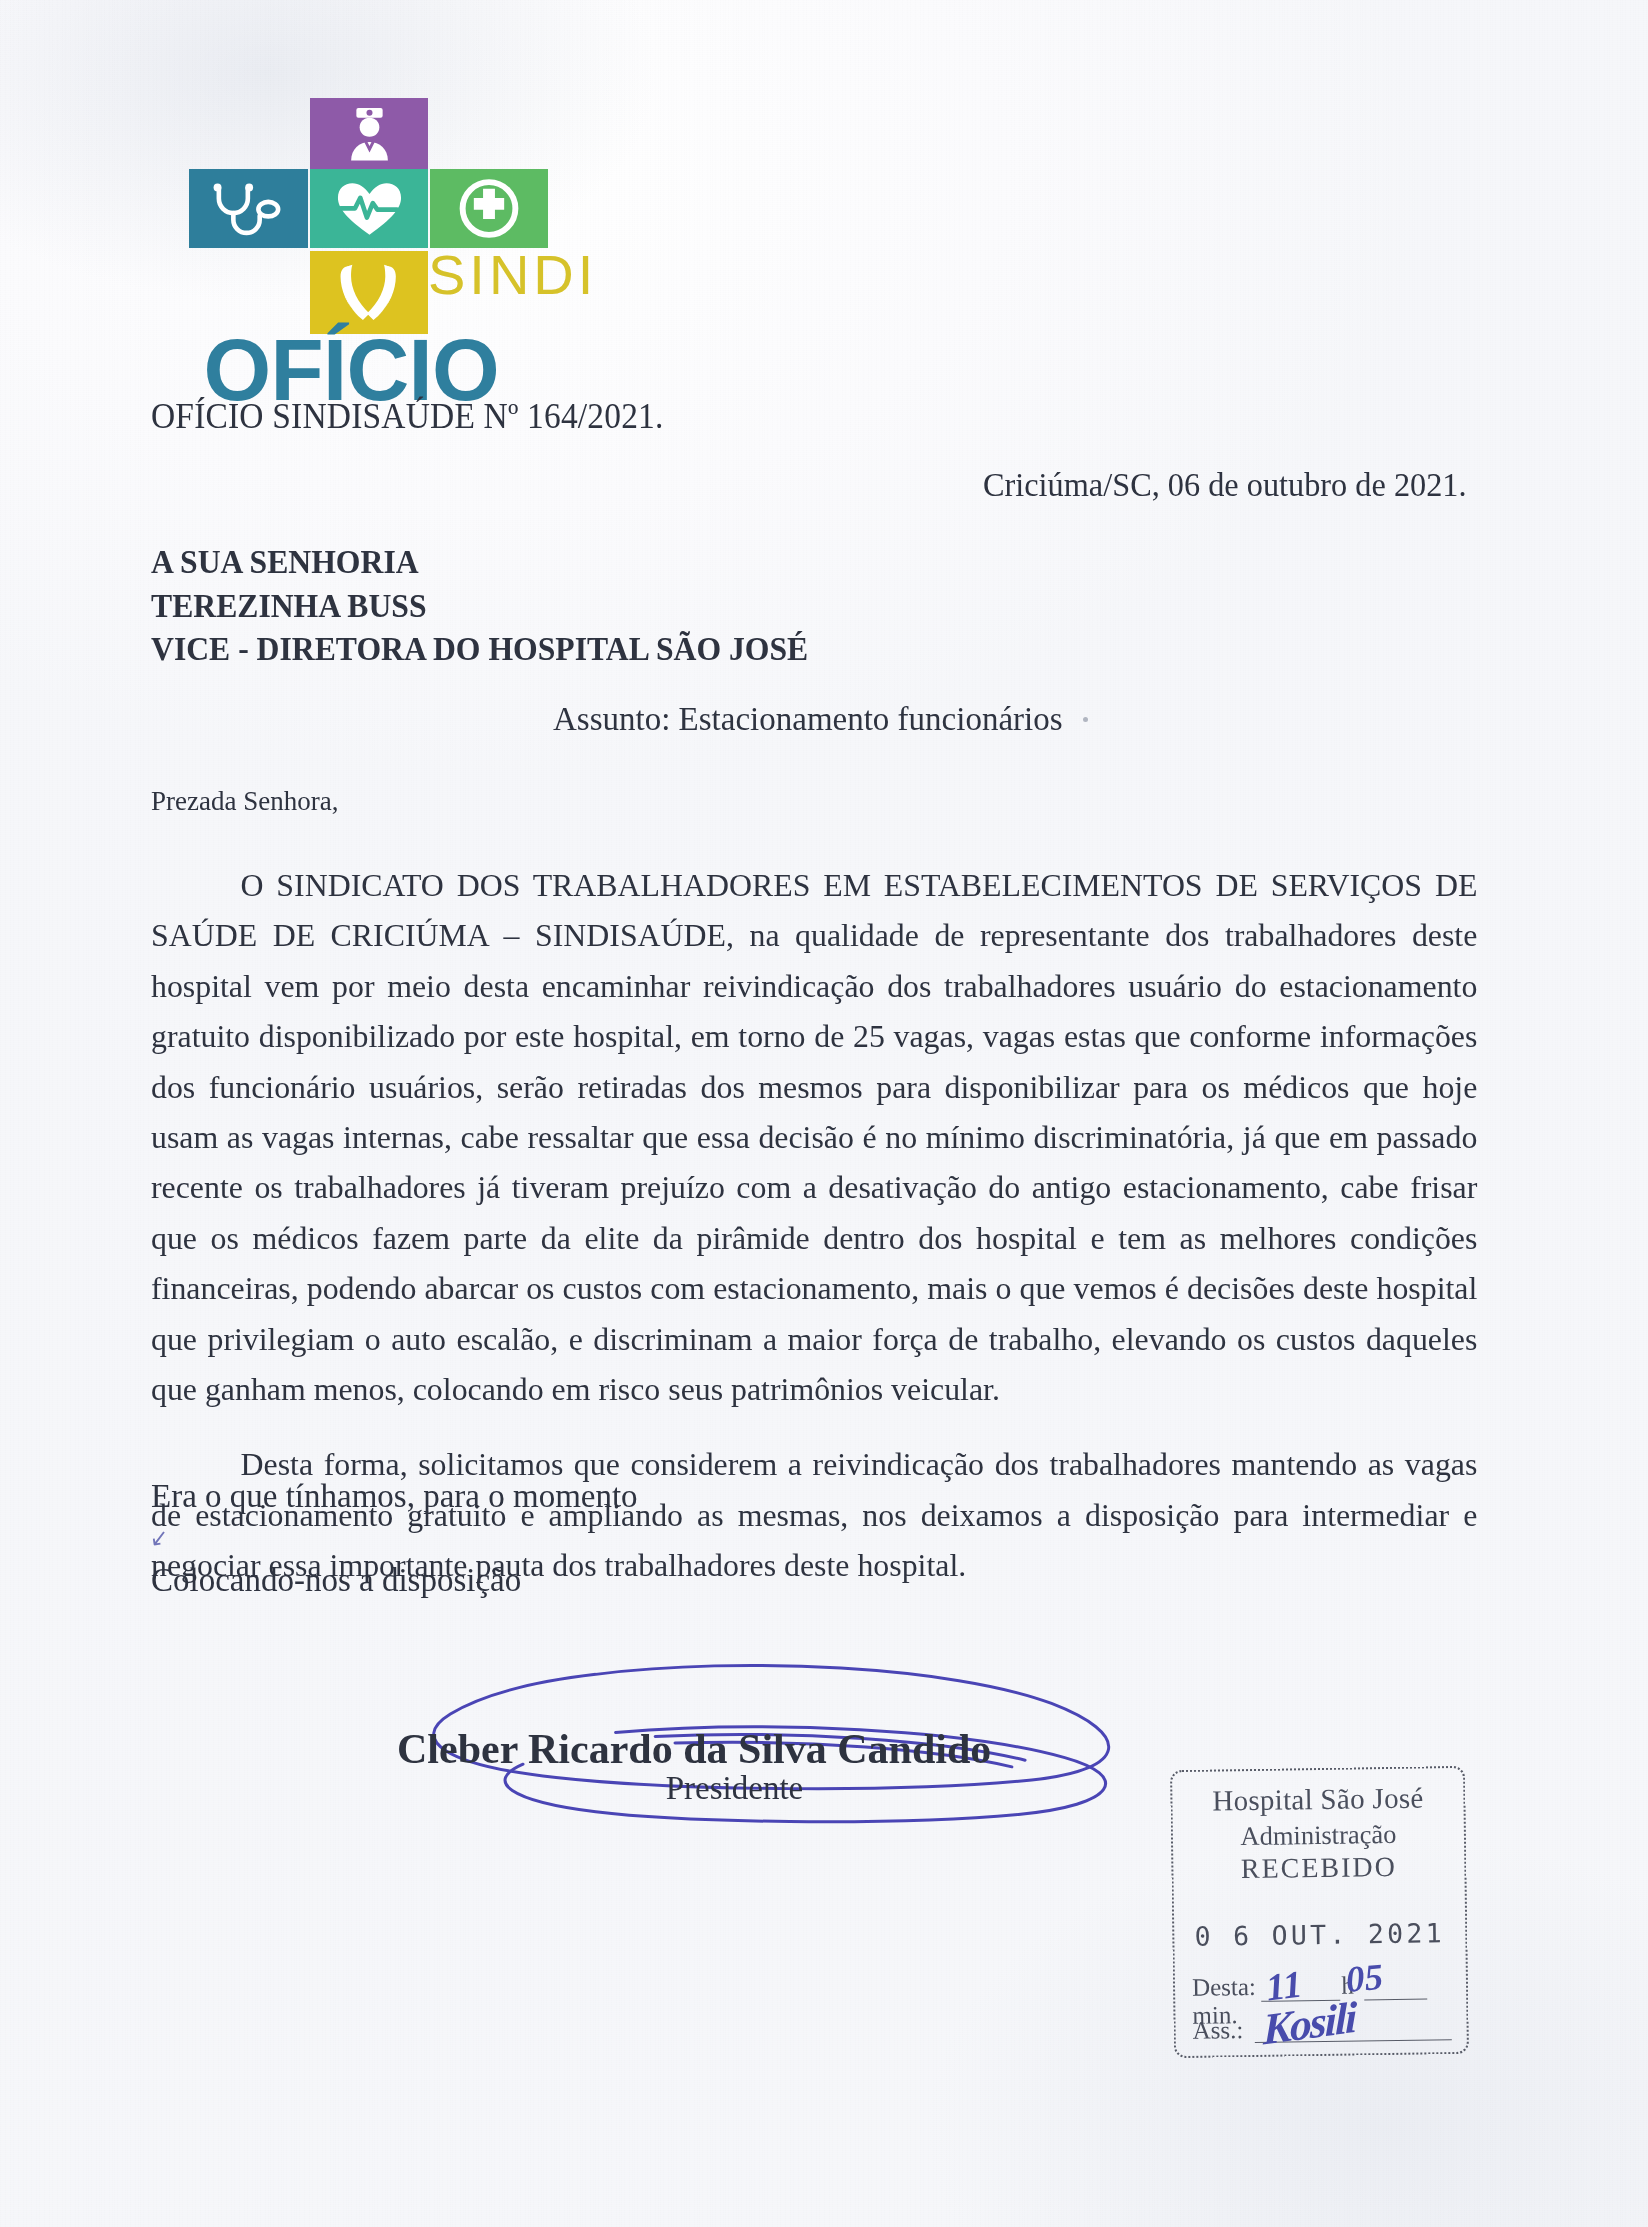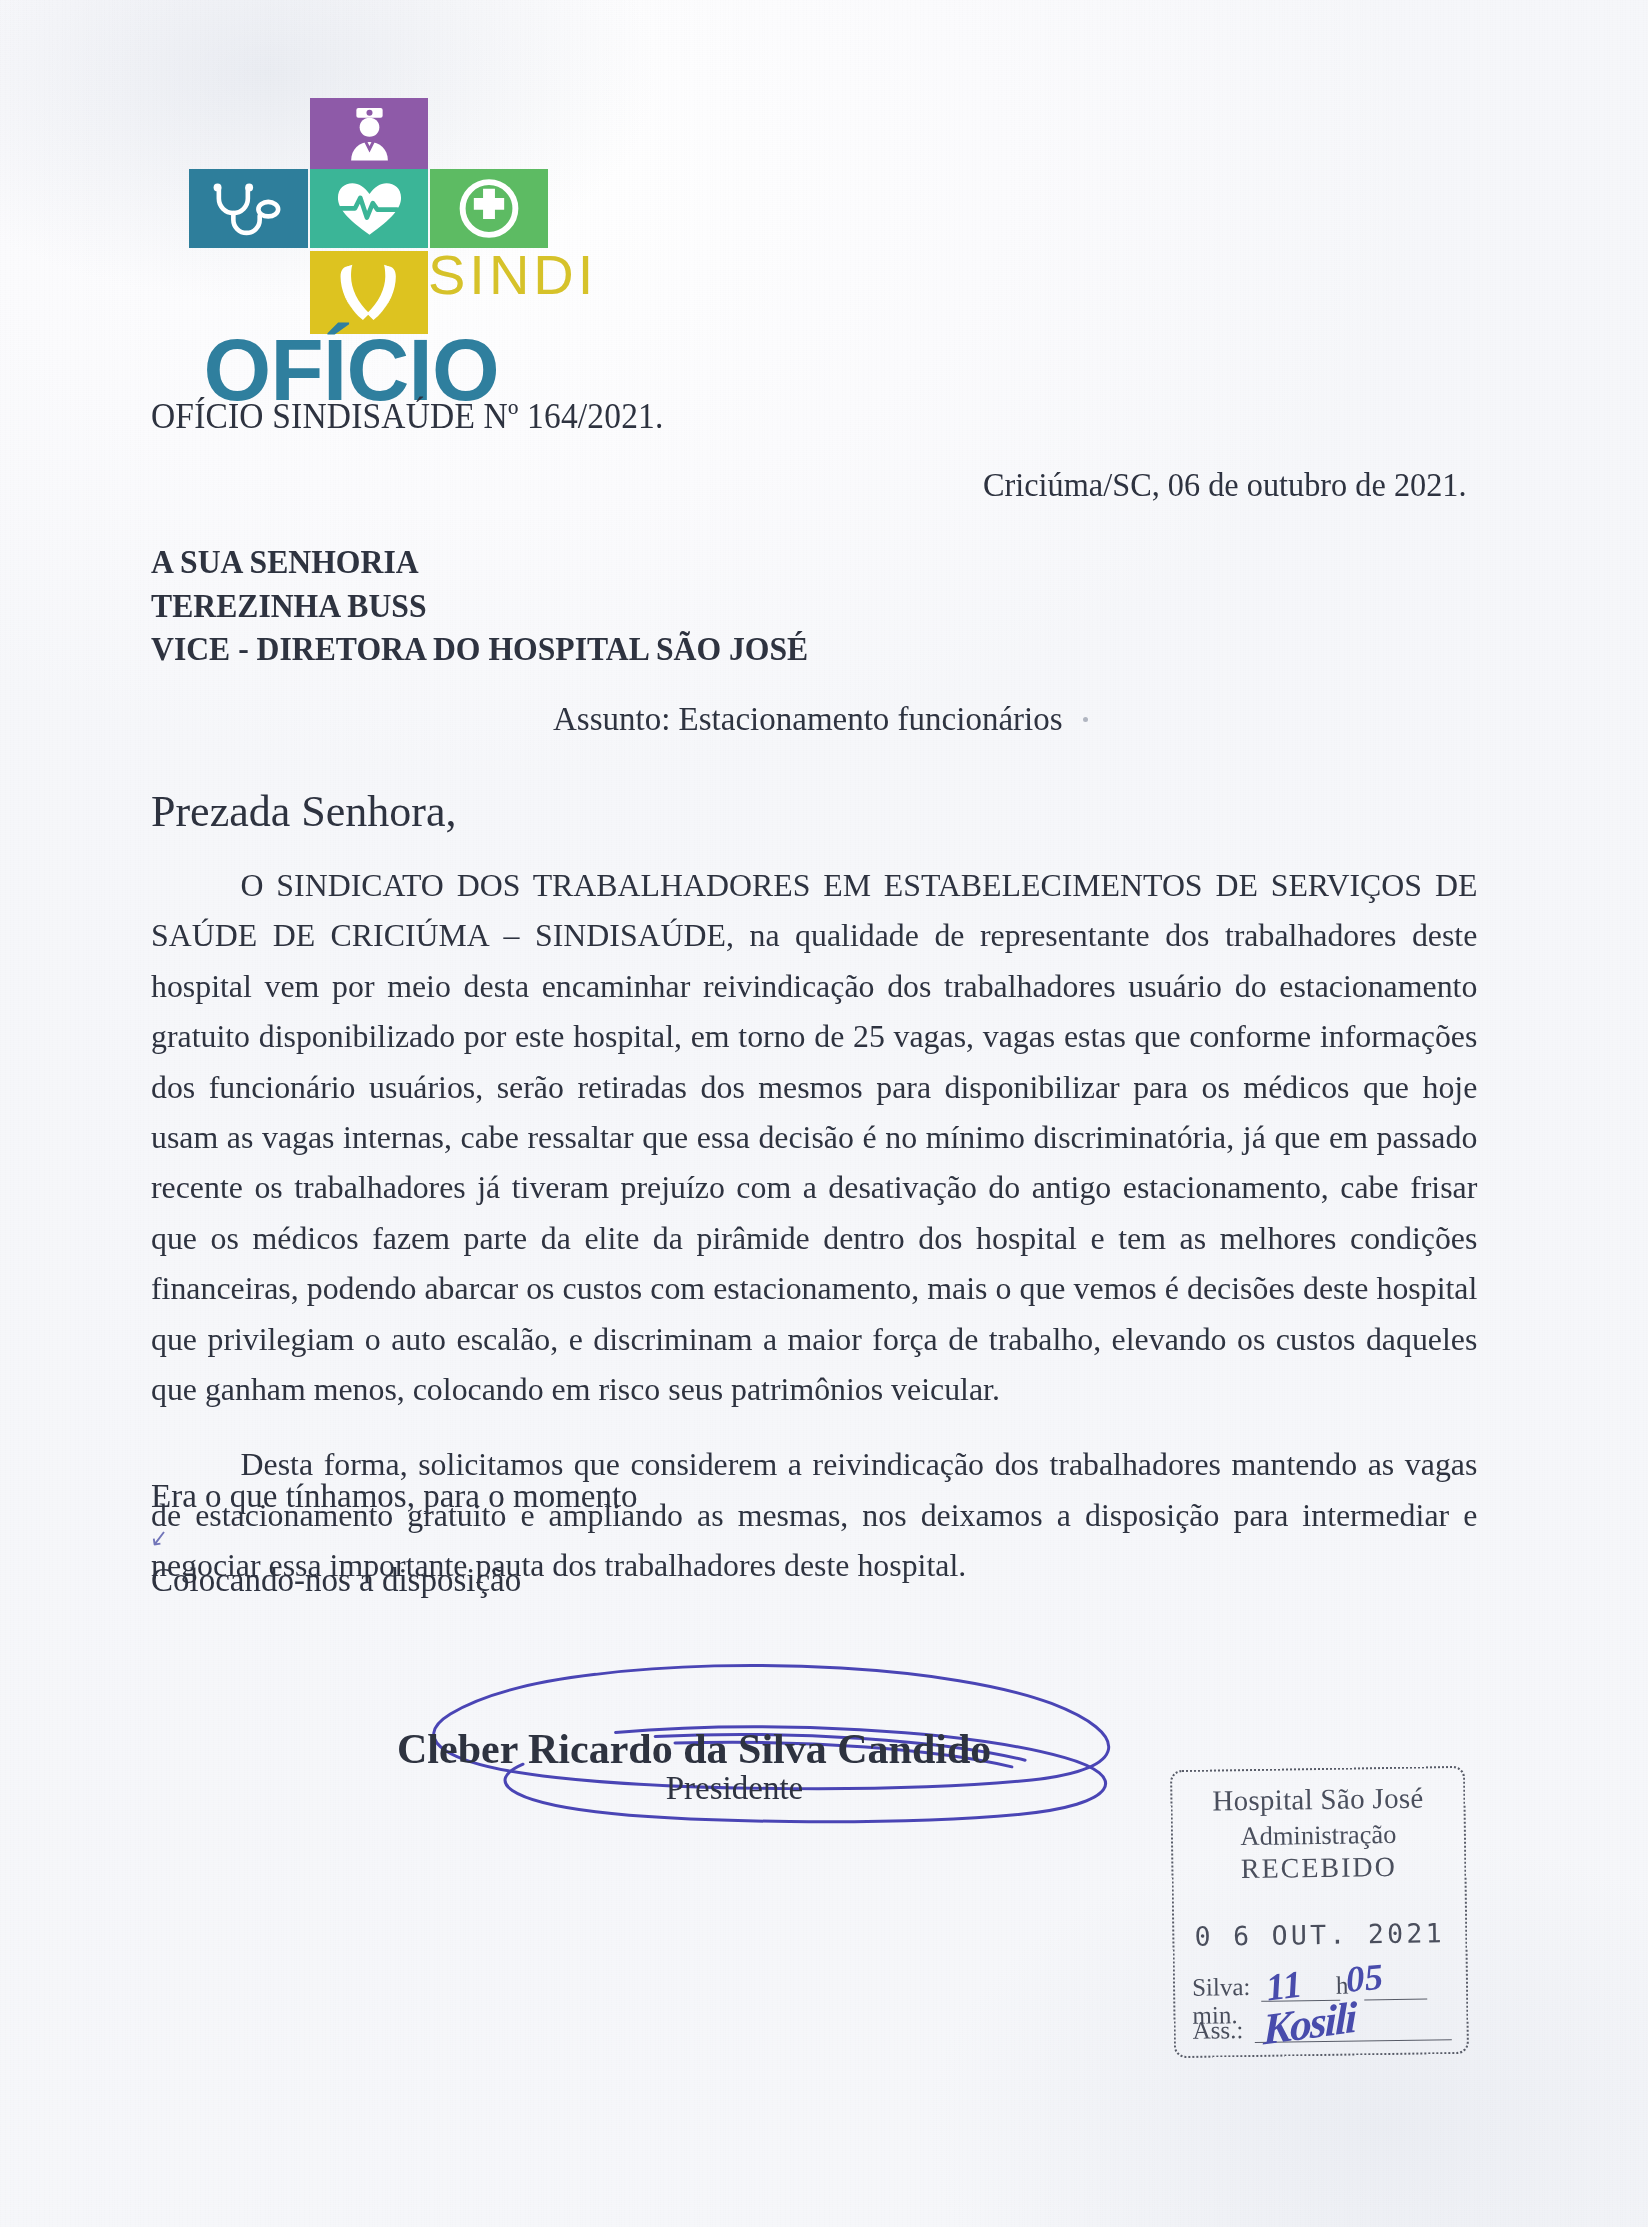--- a/index.html
+++ b/index.html
@@ -145,21 +145,21 @@
     vertical-align: 8px;
     background: #9aa0ae;
     border-radius: 50%;
     opacity: .75;
   }
 
   .greeting {
     position: absolute;
     left: 151px;
     top: 786px;
-    font-size: 44px;
+    font-size: 27px;
   }
 
   .body-block {
     position: absolute;
     left: 151px;
     top: 860px;
     width: 1333px;
     font-size: 32px;
     line-height: 1.575;
     text-align: justify;
@@ -401,21 +401,21 @@
     <div class="sig-role">Presidente</div>
   </div>
 
   <div class="stamp">
     <div class="stamp-l1">Hospital São José</div>
     <div class="stamp-l2">Administração</div>
     <div class="stamp-l3">RECEBIDO</div>
     <div class="stamp-date">0 6 OUT. 2021</div>
 
     <div class="stamp-hora">
-      <span>Silva:</span>
+      <span>Desta:</span>
       <span style="display:inline-block;width:73px"></span>
       <span>h</span>
       <span style="display:inline-block;width:61px"></span>
       <span>min.</span>
     </div>
     <div class="stamp-underline-h"></div>
     <div class="stamp-underline-m"></div>
     <div class="hand hand-hh">11</div>
     <div class="hand hand-mm">05</div>
 

